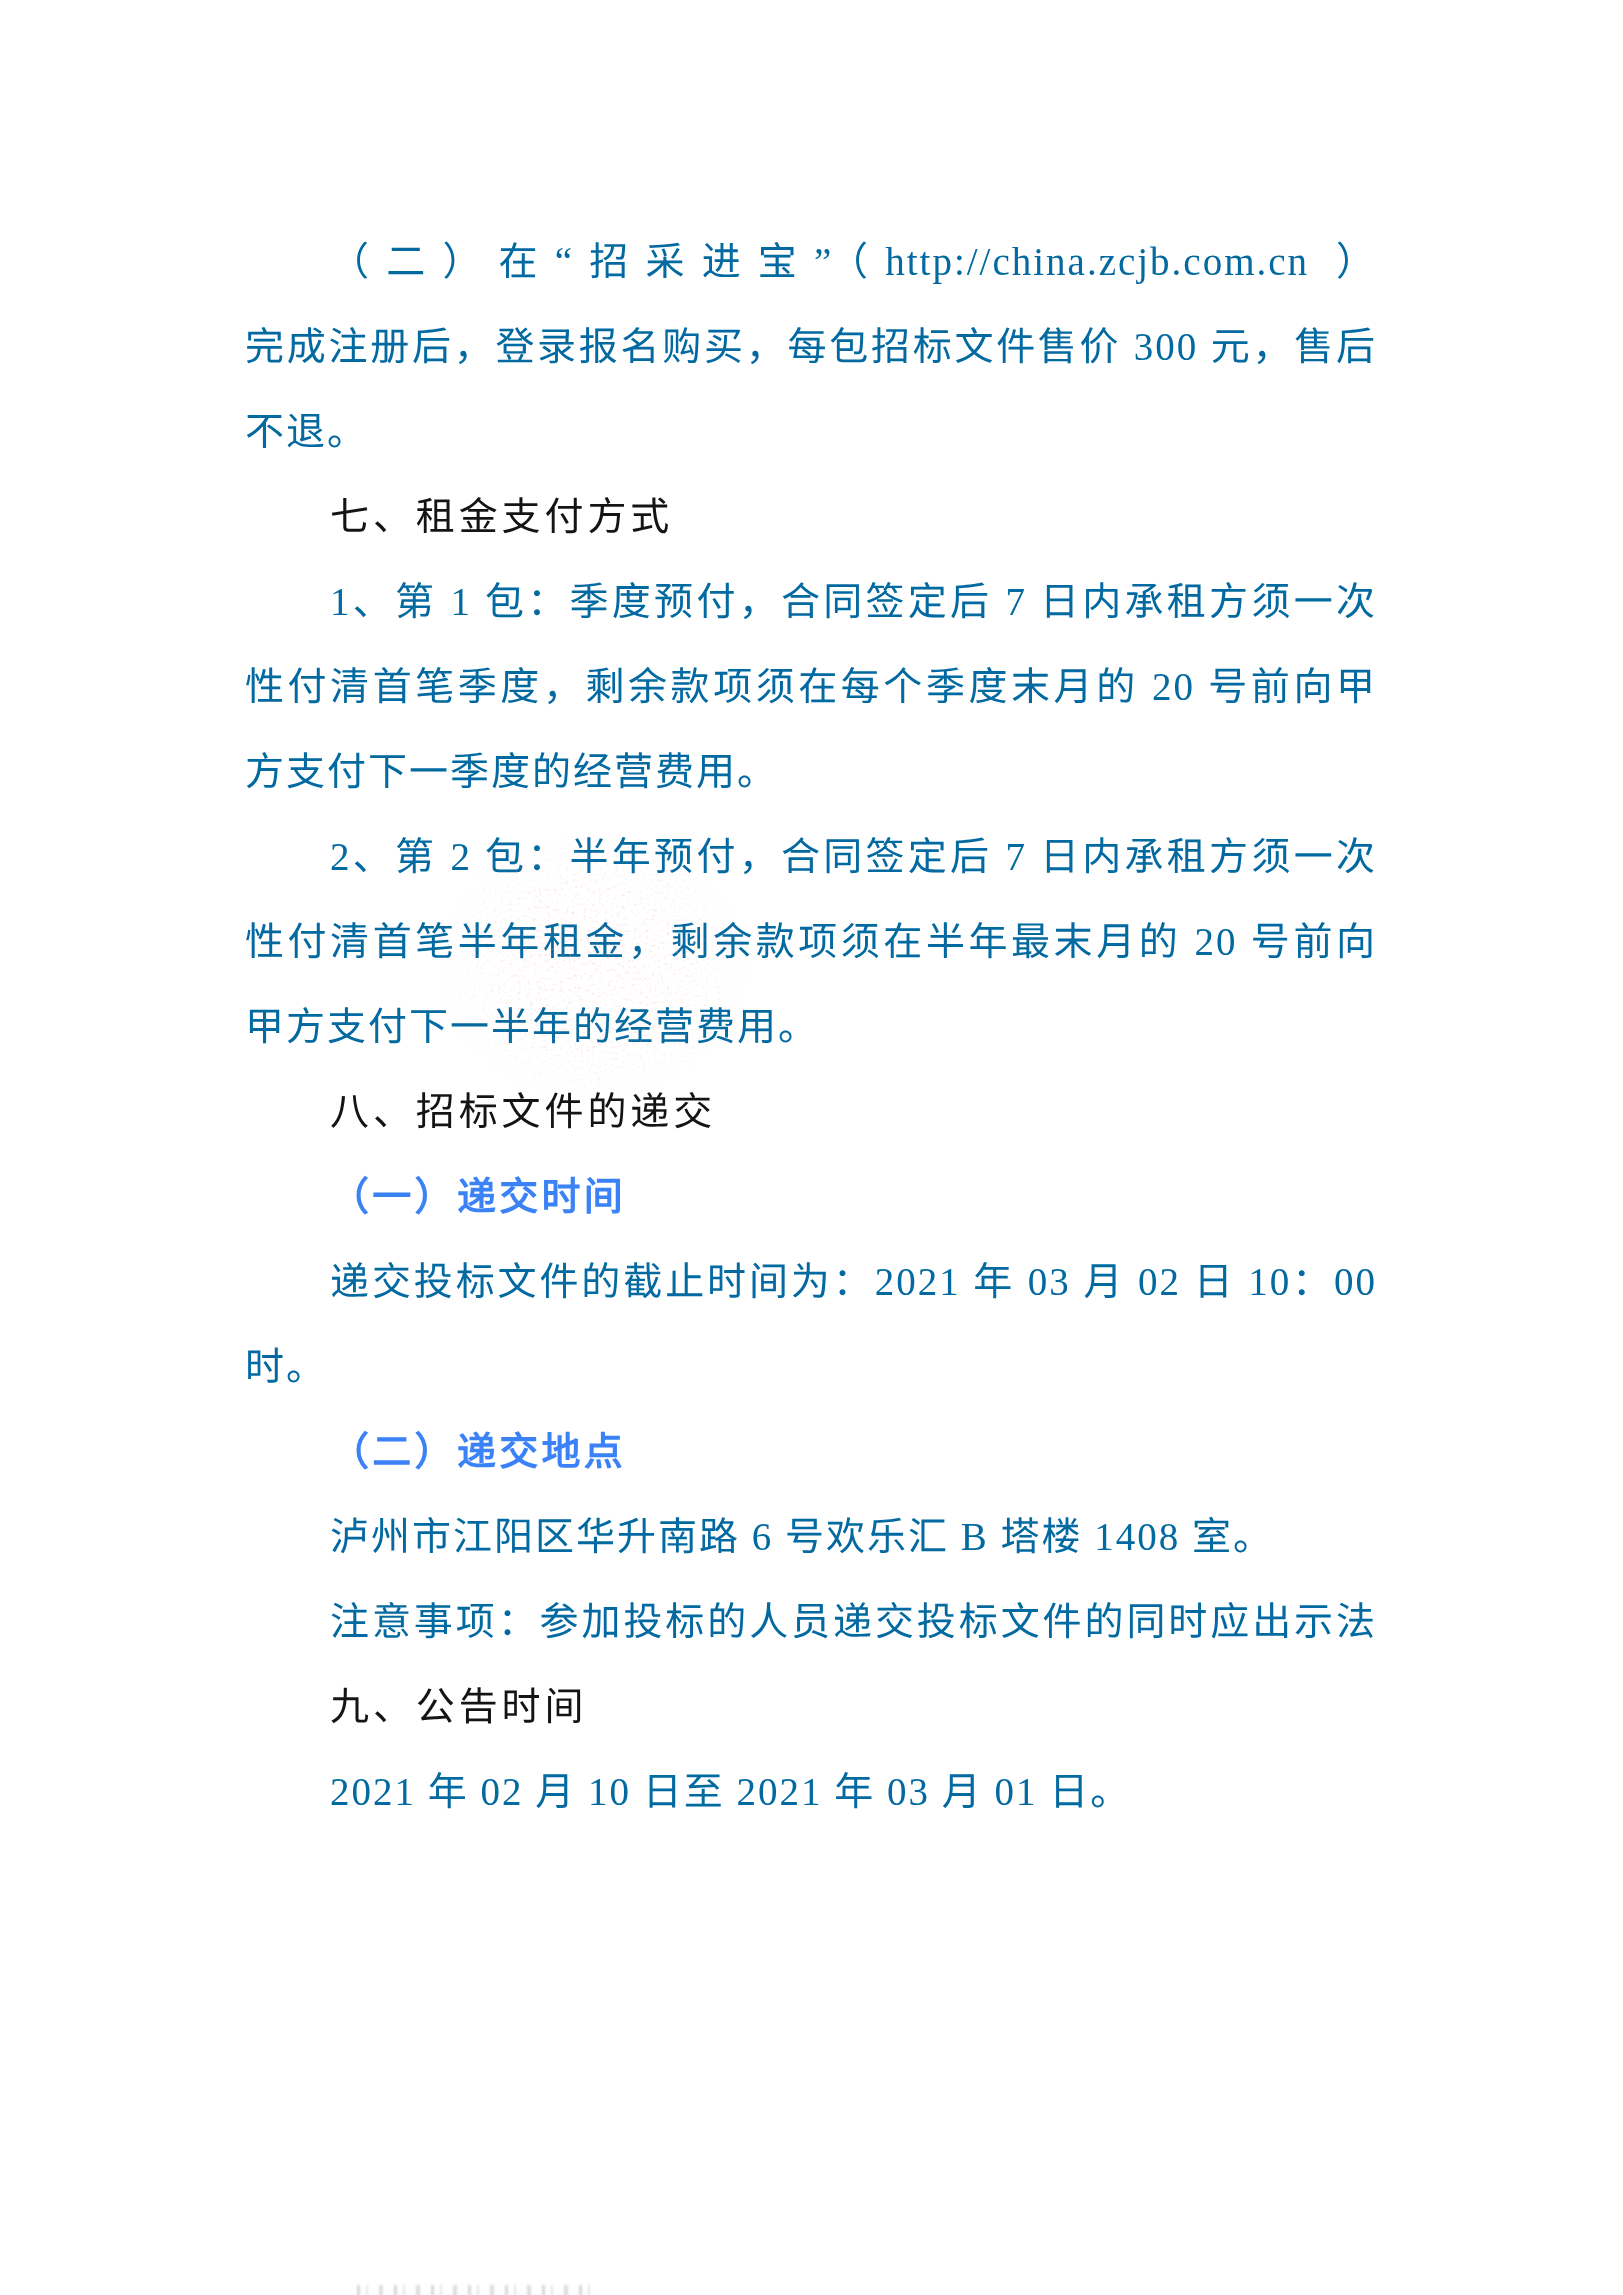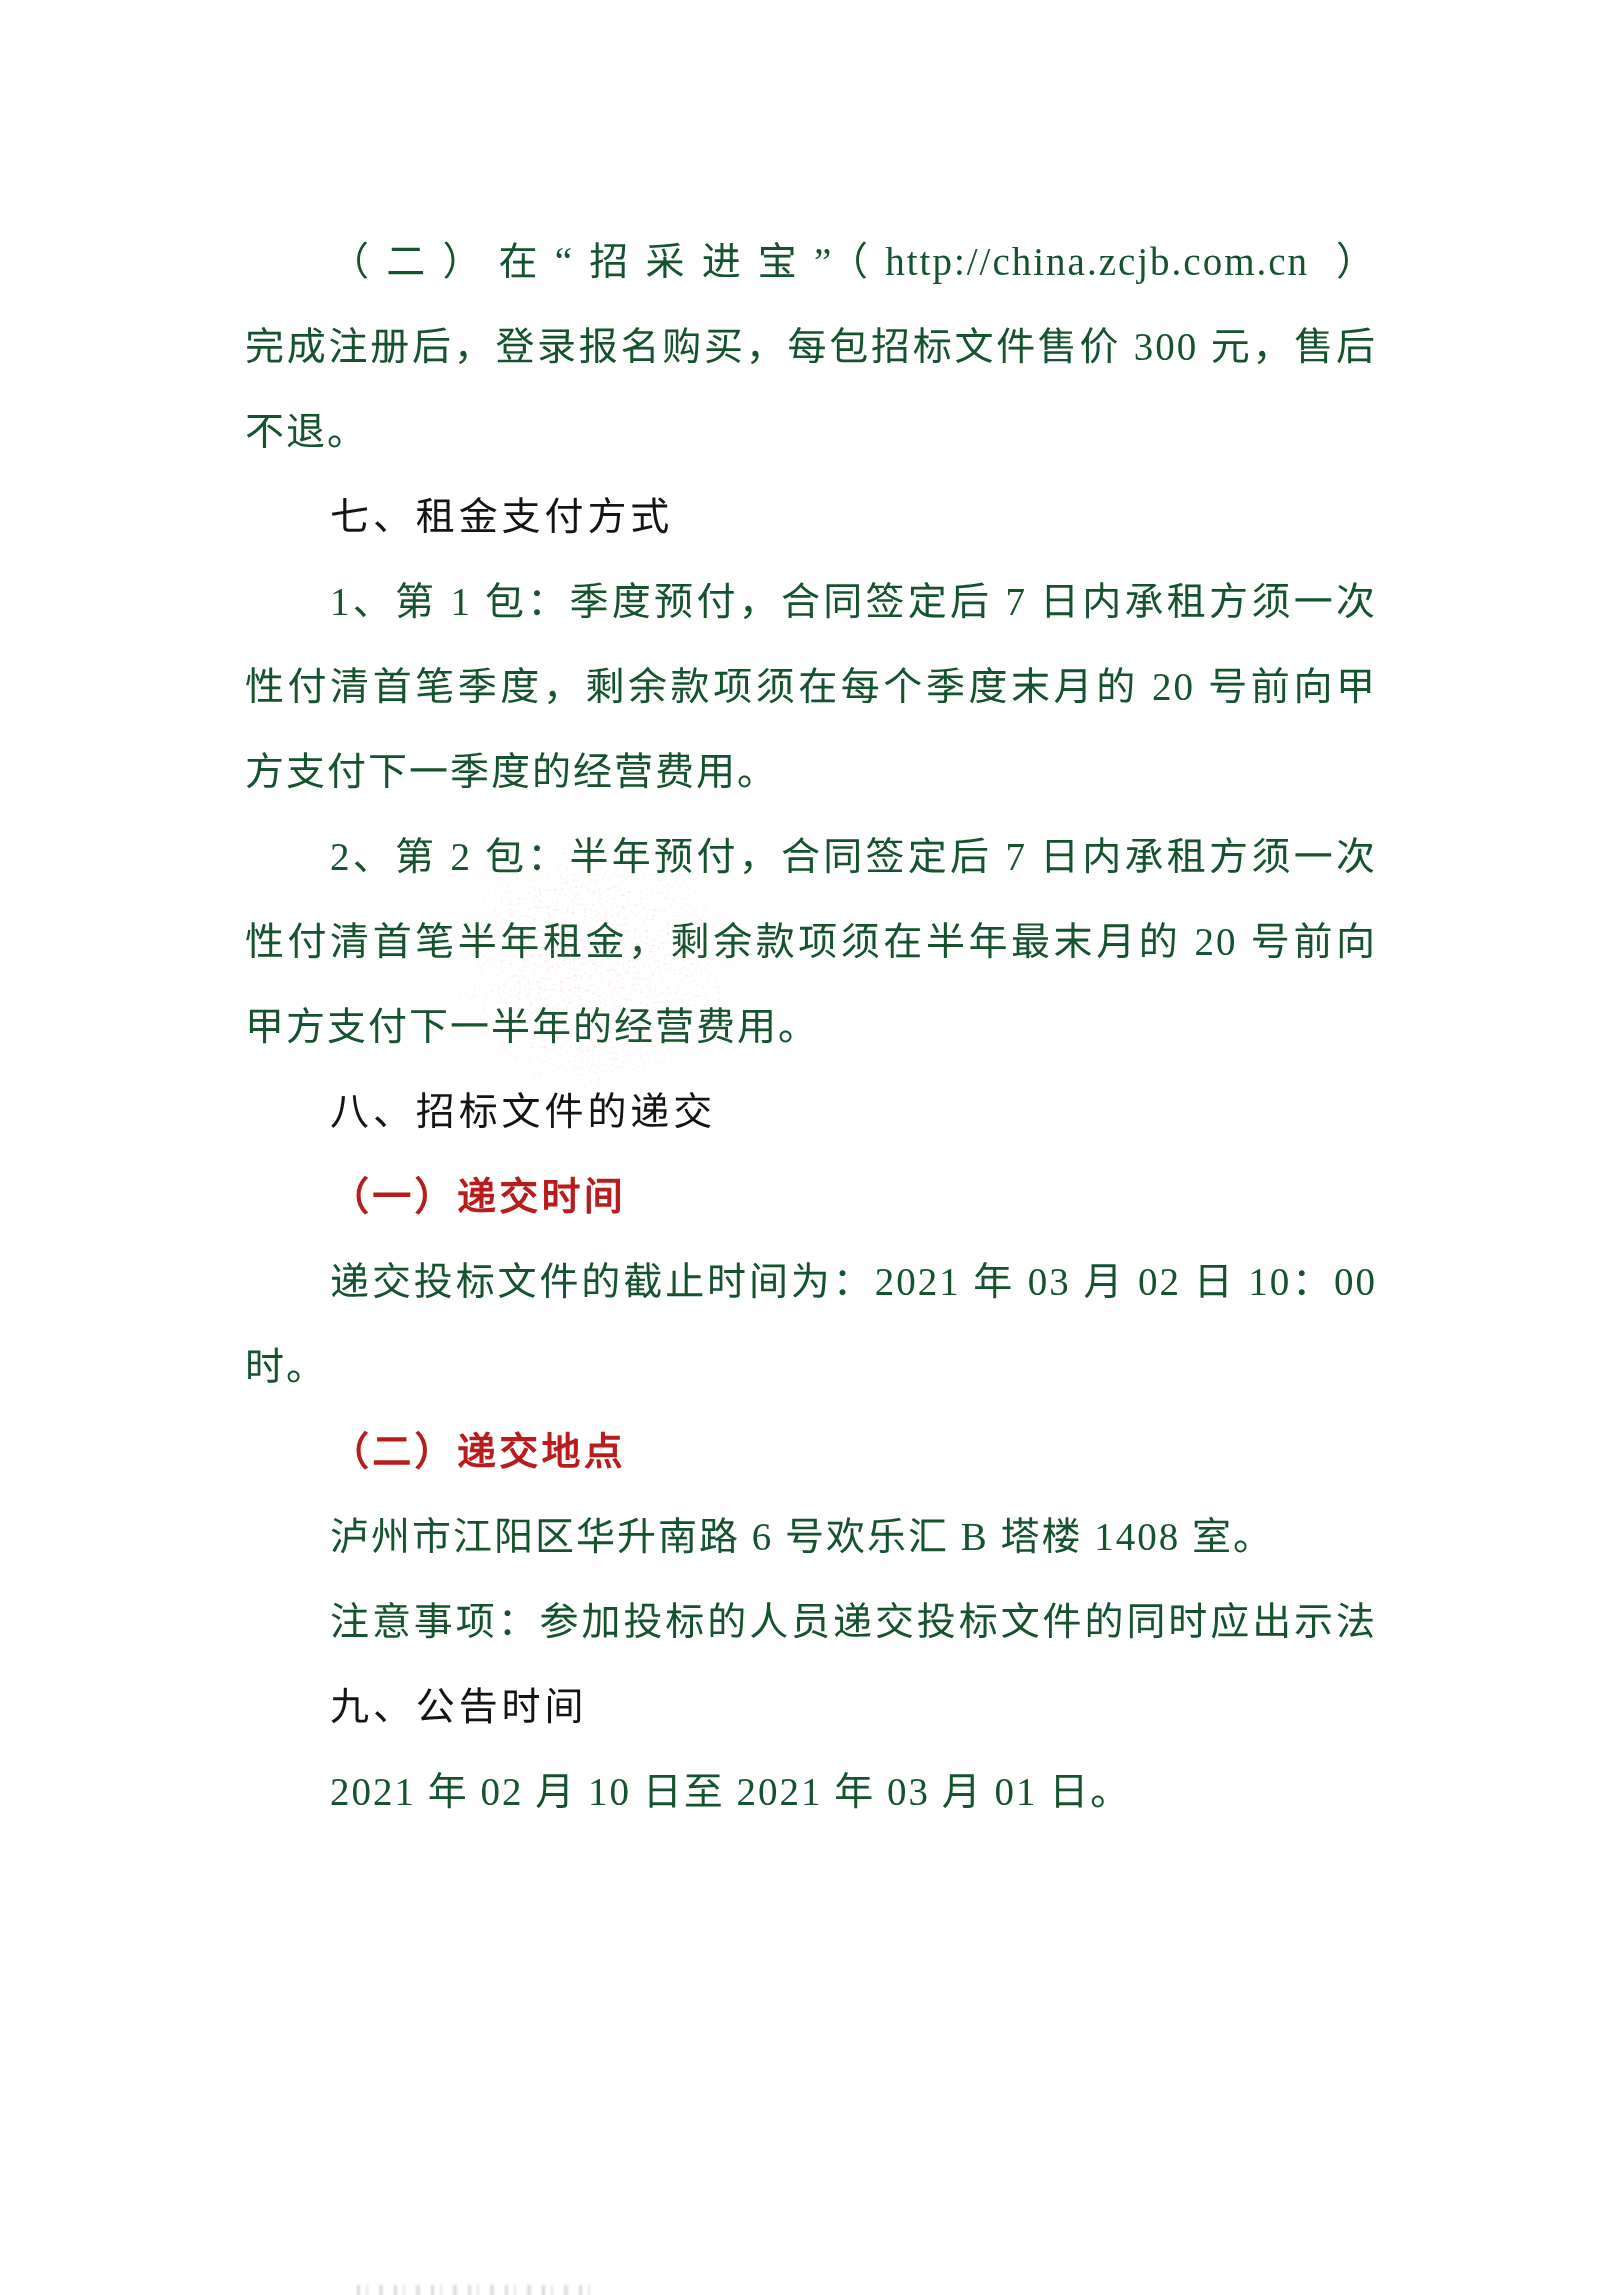--- a/index.html
+++ b/index.html
@@ -13,21 +13,21 @@
   .textcol{
     position:absolute;
     left:245px;top:219px;width:1132px;
   }
   .ln{
     font-size:39px;
     line-height:85px;
     height:85px;
     overflow:hidden;
     letter-spacing:2px;
-    color:#14532d;
+    color:#0369a1;
     text-align:left;
     white-space:normal;
   }
   .ind{ text-indent:85px; }
   .fill{
     text-align:justify;
     text-align-last:justify;
   }
   .fill::after{
     content:"";
@@ -37,21 +37,21 @@
     vertical-align:top;
   }
   .hd{
     font-family:"Liberation Sans","DejaVu Sans",sans-serif;
     font-weight:normal;
     color:#141414;
     letter-spacing:3.9px;
   }
   .sub{
     font-weight:bold;
-    color:#b91c1c;
+    color:#3b82f6;
     letter-spacing:3.3px;
   }
   .seal{
     position:absolute;
     left:429px;top:826px;
     width:327px;height:281px;
     pointer-events:none;
   }
   .cutoff{
     position:absolute;

